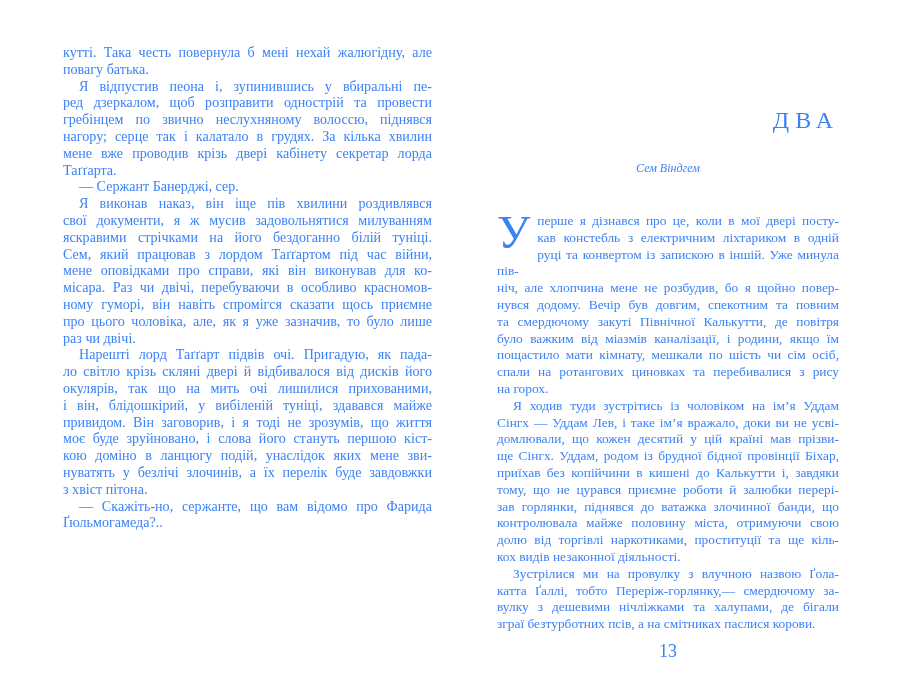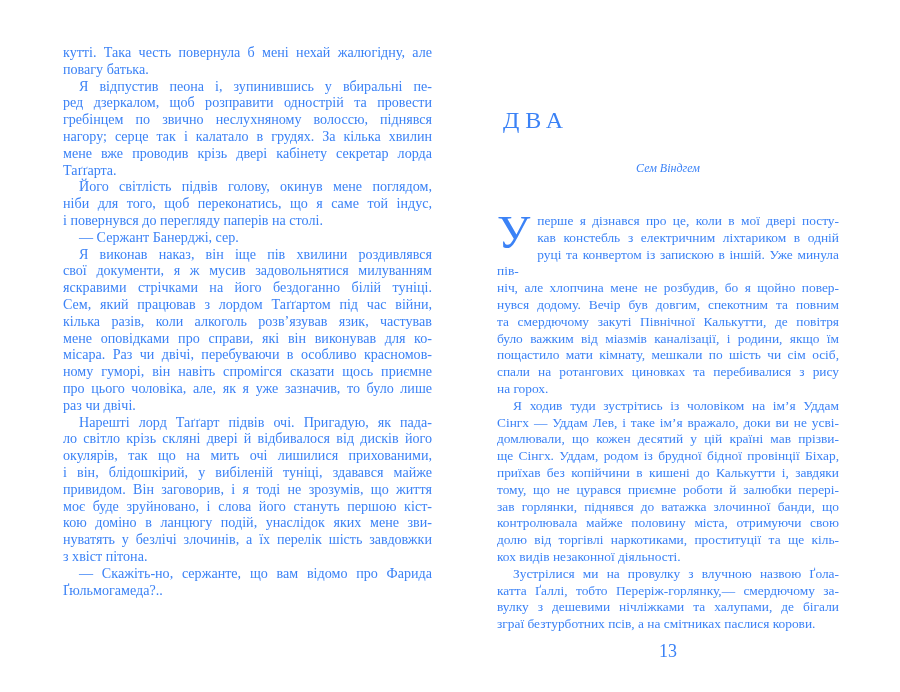--- a/index.html
+++ b/index.html
@@ -22,21 +22,21 @@
   .para { margin: 0; }
   .line {
     text-align: justify;
     text-align-last: justify;
     white-space: normal;
   }
   .line.last { text-align-last: auto; }
   .para.indent > .line:nth-of-type(1) { text-indent: 16px; }
 
   .chapter-title {
-    text-align: left;
+    text-align: right;
     font-size: 24px;
     line-height: 24px;
     letter-spacing: 6px;
     padding-left: 6px; 
     font-weight: normal;
     margin: 0;
   }
   .chapter-subtitle {
     text-align: center;
     font-style: italic;
@@ -76,48 +76,42 @@
         </div>
         <div class="para indent">
           <div class="line">Я відпустив пеона і, зупинившись у вбиральні пе-</div>
           <div class="line">ред дзеркалом, щоб розправити однострій та провести</div>
           <div class="line">гребінцем по звично неслухняному волоссю, піднявся</div>
           <div class="line">нагору; серце так і калатало в грудях. За кілька хвилин</div>
           <div class="line">мене вже проводив крізь двері кабінету секретар лорда</div>
           <div class="line last">Таґґарта.</div>
         </div>
         <div class="para indent">
-          <div class="line">Його світлість підвів голову, окинув мене поглядом,</div>
-          <div class="line">ніби для того, щоб переконатись, що я саме той індус,</div>
-          <div class="line last">і повернувся до перегляду паперів на столі.</div>
-        </div>
-        <div class="para indent">
           <div class="line last">— Сержант Банерджі, сер.</div>
         </div>
         <div class="para indent">
           <div class="line">Я виконав наказ, він іще пів хвилини роздивлявся</div>
           <div class="line">свої документи, я ж мусив задовольнятися милуванням</div>
           <div class="line">яскравими стрічками на його бездоганно білій туніці.</div>
           <div class="line">Сем, який працював з лордом Таґґартом під час війни,</div>
-          <div class="line">кілька разів, коли алкоголь розв’язував язик, частував</div>
           <div class="line">мене оповідками про справи, які він виконував для ко-</div>
           <div class="line">місара. Раз чи двічі, перебуваючи в особливо красномов-</div>
           <div class="line">ному гуморі, він навіть спромігся сказати щось приємне</div>
           <div class="line">про цього чоловіка, але, як я уже зазначив, то було лише</div>
           <div class="line last">раз чи двічі.</div>
         </div>
         <div class="para indent">
           <div class="line">Нарешті лорд Таґґарт підвів очі. Пригадую, як пада-</div>
           <div class="line">ло світло крізь скляні двері й відбивалося від дисків його</div>
           <div class="line">окулярів, так що на мить очі лишилися прихованими,</div>
           <div class="line">і він, блідошкірий, у вибіленій туніці, здавався майже</div>
           <div class="line">привидом. Він заговорив, і я тоді не зрозумів, що життя</div>
           <div class="line">моє буде зруйновано, і слова його стануть першою кіст-</div>
           <div class="line">кою доміно в ланцюгу подій, унаслідок яких мене зви-</div>
-          <div class="line">нуватять у безлічі злочинів, а їх перелік шість завдовжки</div>
+          <div class="line">нуватять у безлічі злочинів, а їх перелік буде завдовжки</div>
           <div class="line last">з хвіст пітона.</div>
         </div>
         <div class="para indent">
           <div class="line">— Скажіть-но, сержанте, що вам відомо про Фарида</div>
           <div class="line last">Ґюльмогамеда?..</div>
         </div>
       </div>
   </div>
 
   <div class="page page-right">

